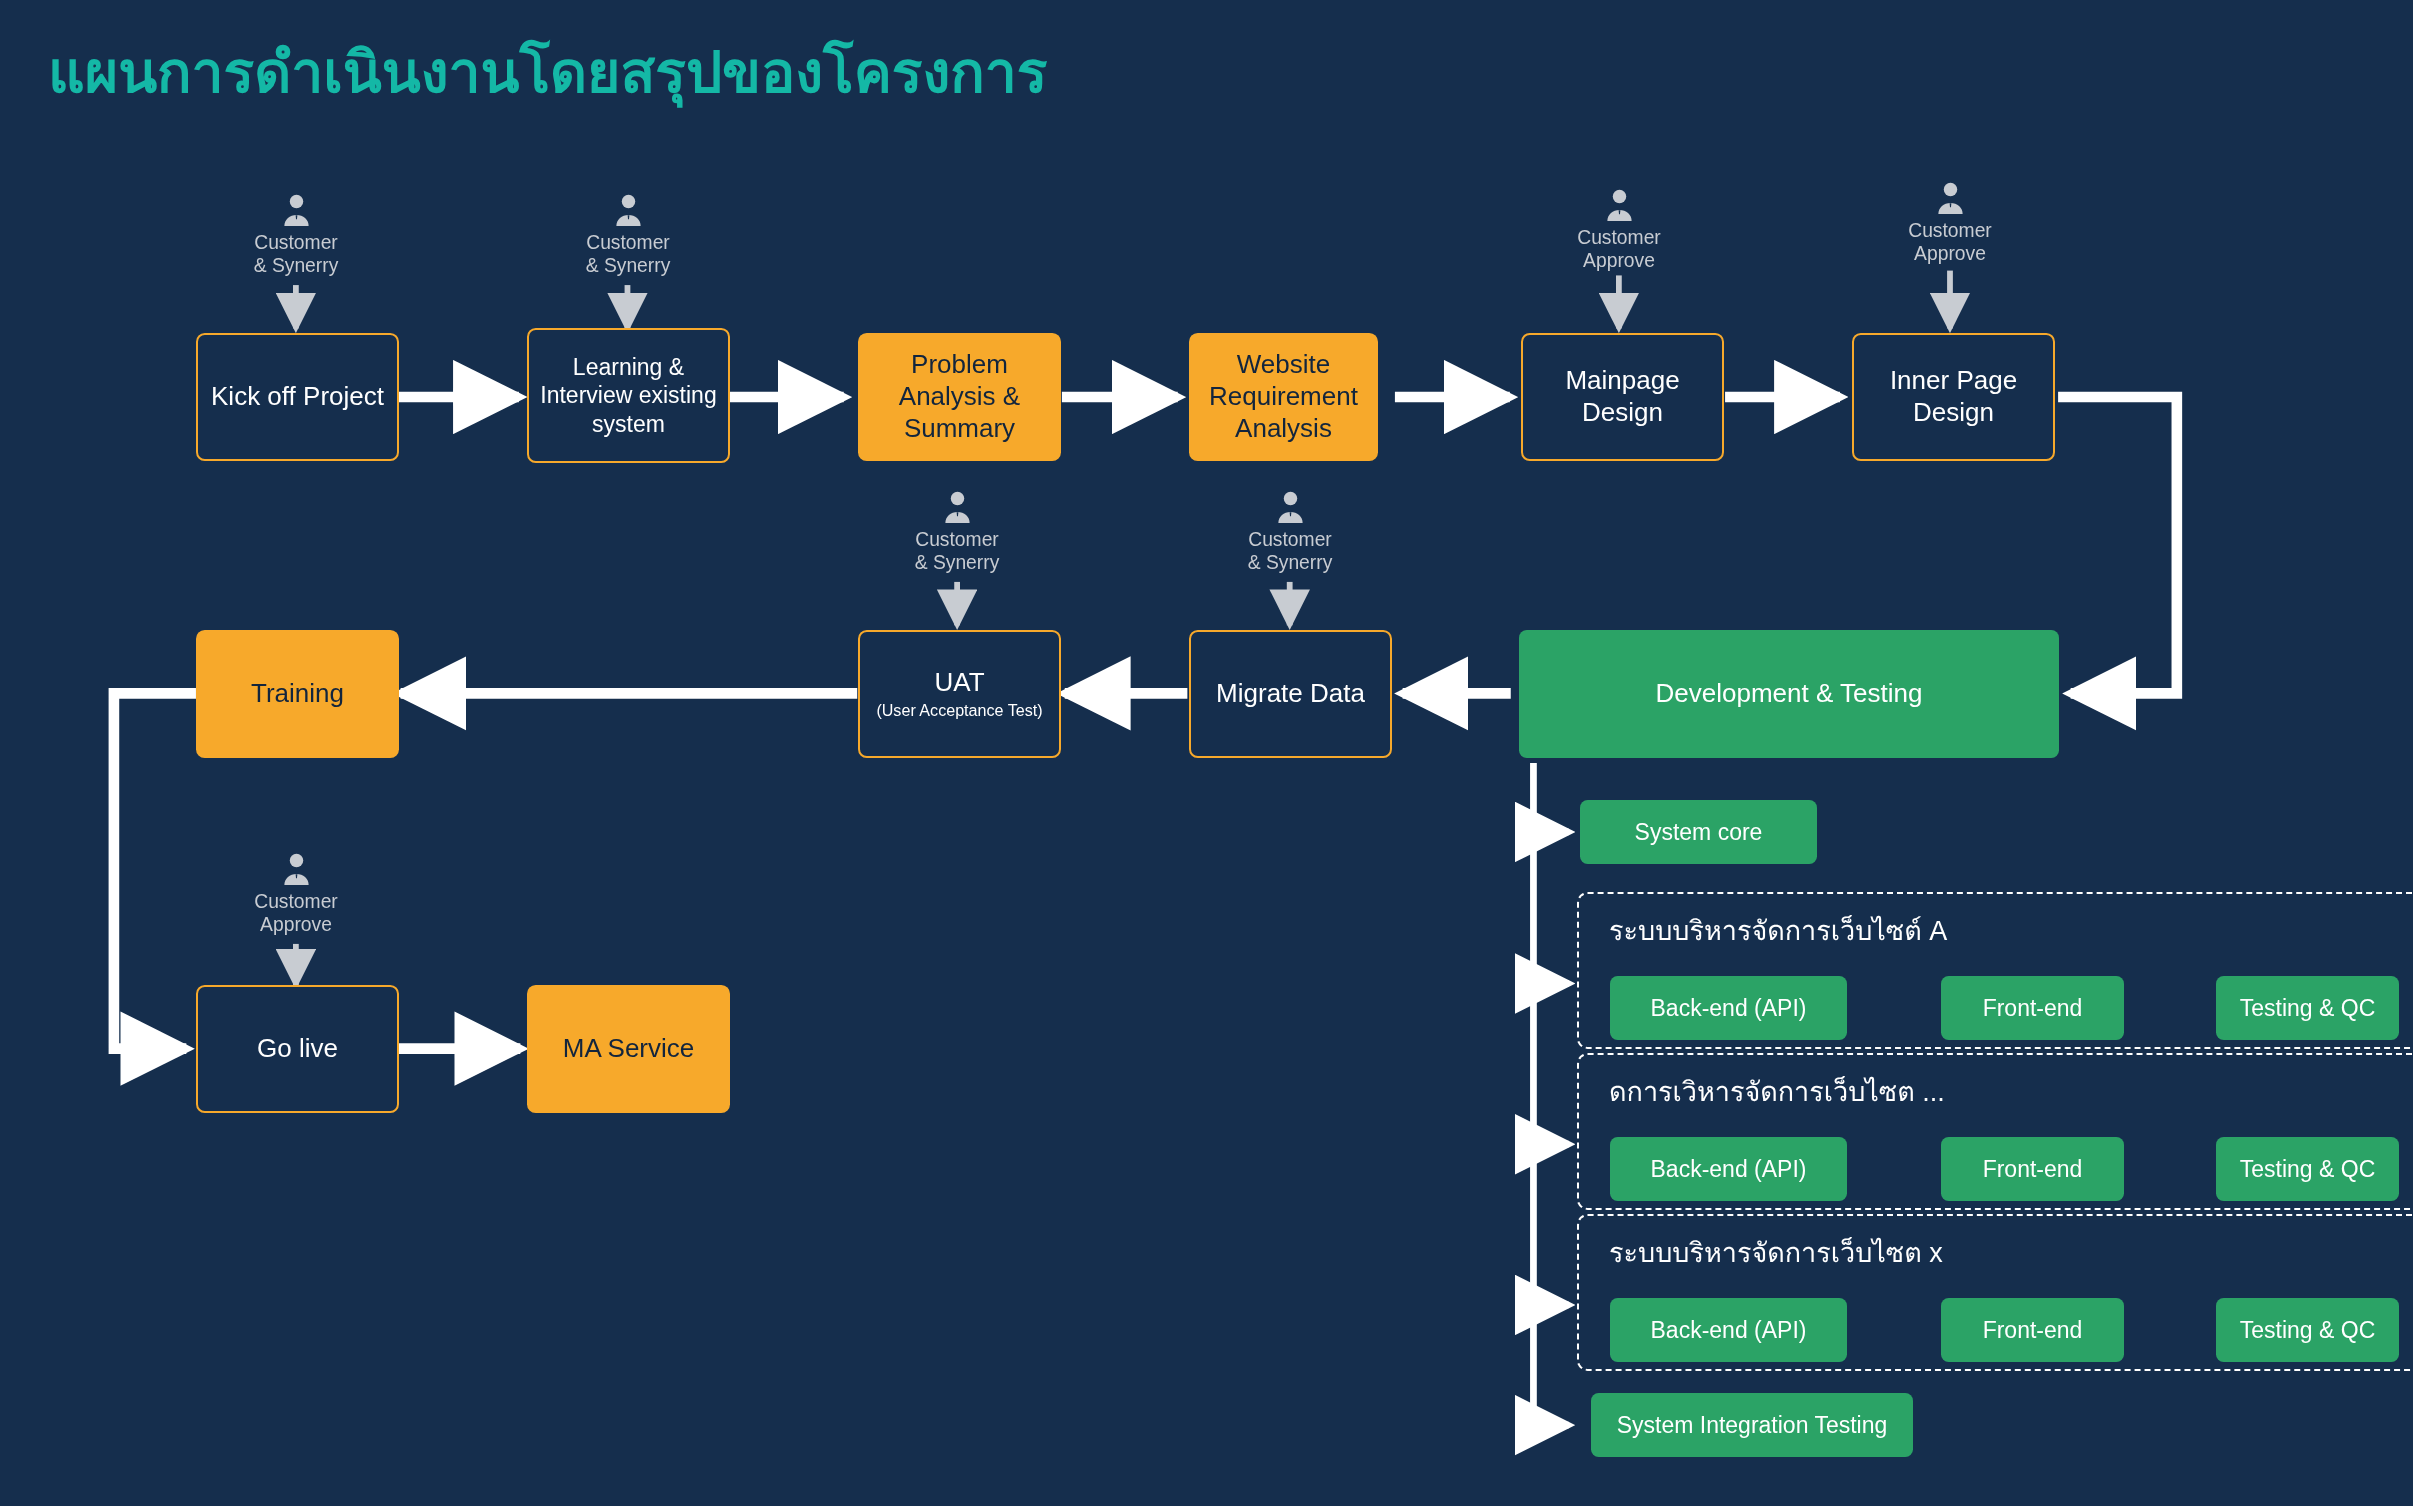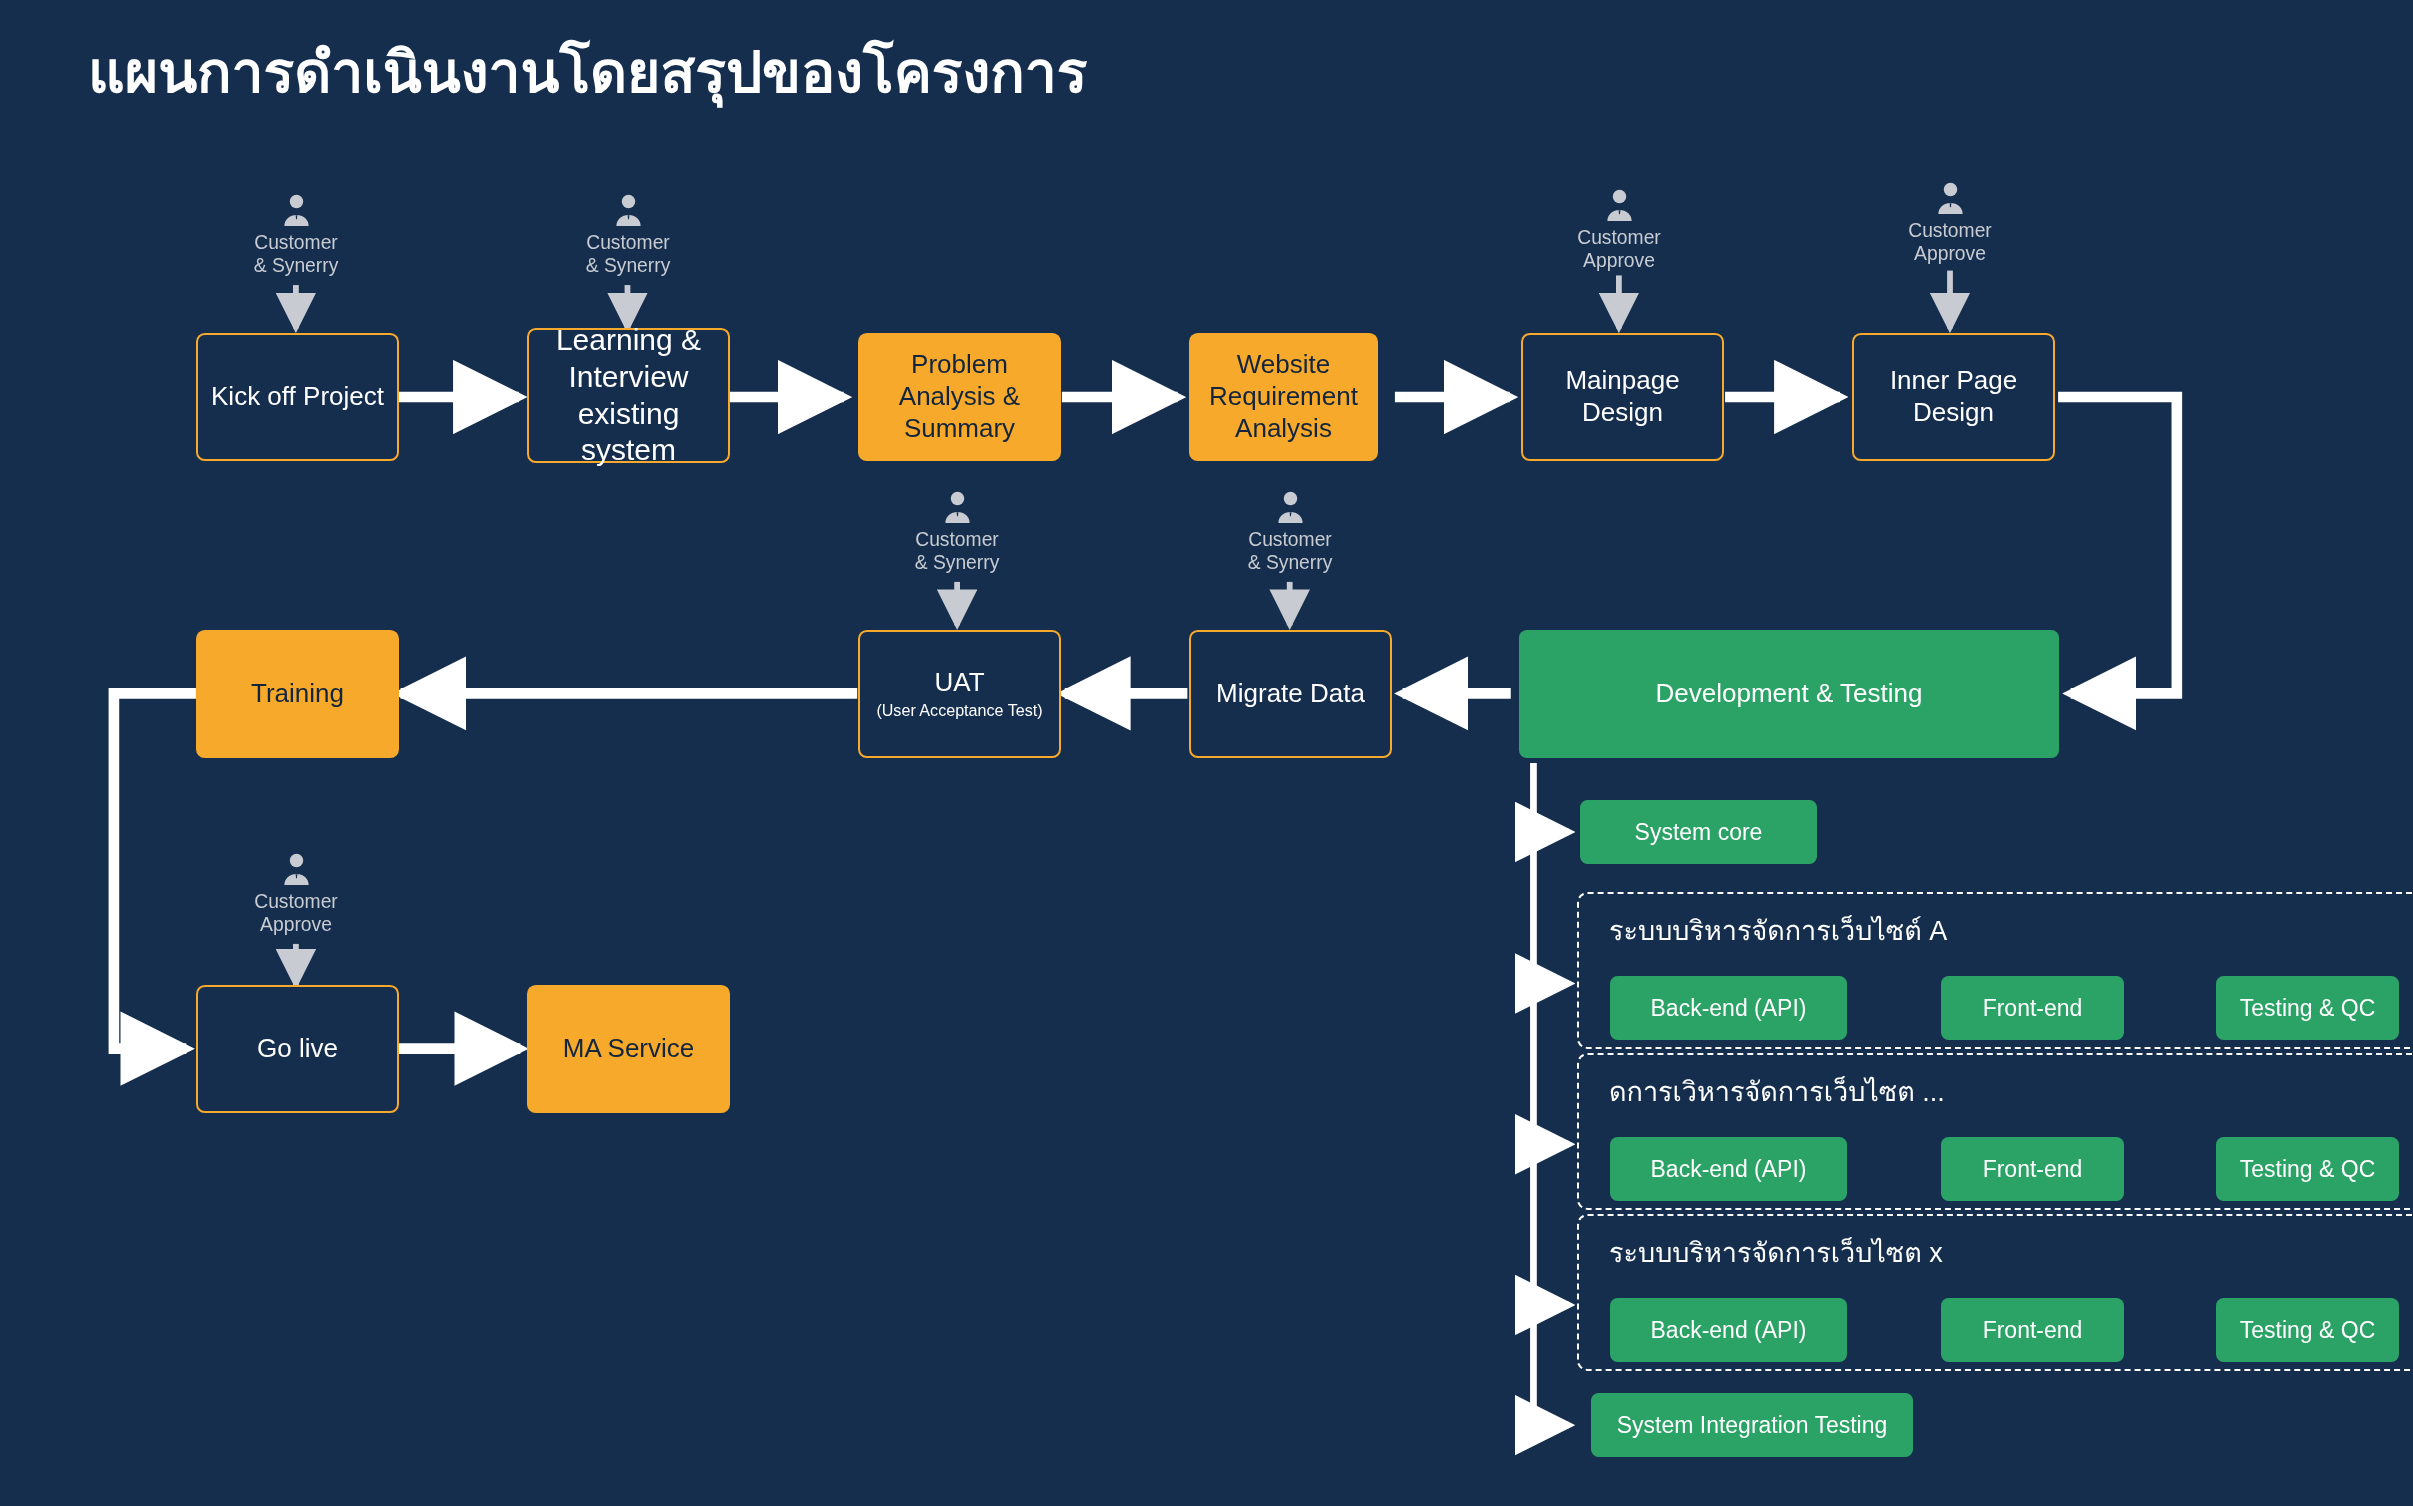--- a/index.html
+++ b/index.html
@@ -9,26 +9,25 @@
     position:relative;
     width:2799px;height:1507px;
     background:#152E4D;
     font-family:"Liberation Sans","DejaVu Sans",sans-serif;
     overflow:hidden;
   }
   #svg-layer{position:absolute;inset:0;width:2799px;height:1507px;pointer-events:none;}
 
   .title{
     position:absolute;left:48px;top:26.5px;
-    color:#ffffff;
+    color:#14b8a6;
     font-size:57px;
     font-weight:700;
     letter-spacing:0px;
     white-space:nowrap;
-    margin-left:40px;
   }
 
   
   .node{
     position:absolute;
     display:flex;align-items:center;justify-content:center;
     text-align:center;
     border-radius:8.7px;
     line-height:1.22;
     padding:2.9px 4.8px;
@@ -227,21 +226,21 @@
         </svg>
     </span>
     <span class="alabel">Customer
 Approve</span>
   </div>
 
   <div class="node outline" style="left:196px;top:333px;width:203px;height:128px;font-size:26px;">
     <span>Kick off Project</span>
   </div>
 
-  <div class="node outline" style="left:527px;top:328px;width:203px;height:135px;font-size:30px;white-space:pre-line;">
+  <div class="node outline" style="left:527px;top:328px;width:203px;height:135px;font-size:23px;white-space:pre-line;">
     <span>Learning &amp;
 Interview existing
 system</span>
   </div>
 
   <div class="node filled" style="left:858px;top:333px;width:203px;height:128px;font-size:26px;white-space:pre-line;">
     <span>Problem Analysis &amp;
 Summary</span>
   </div>
 

